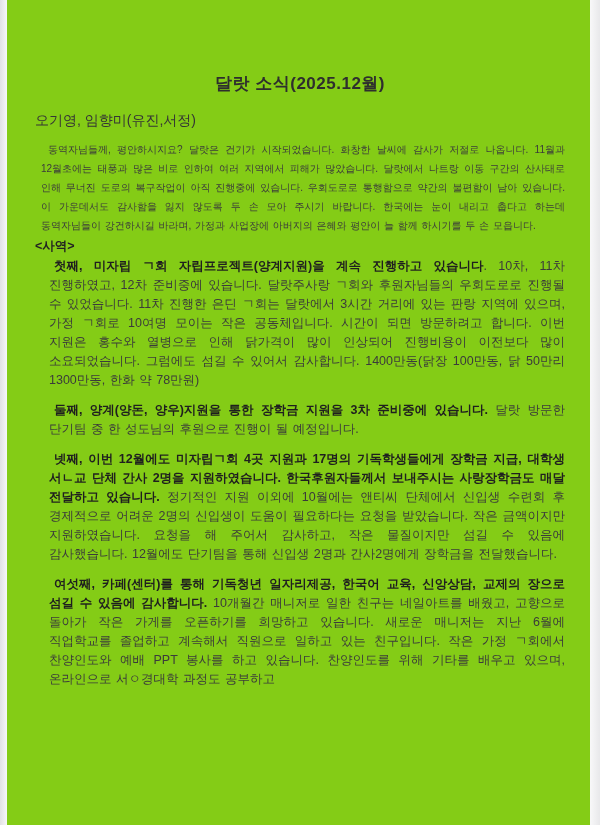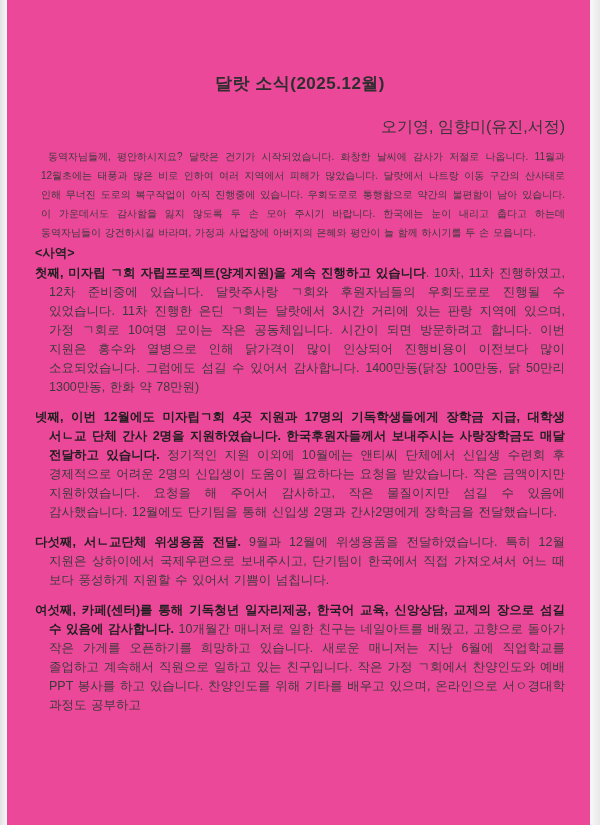--- a/index.html
+++ b/index.html
@@ -8,21 +8,21 @@
     width: 600px;
     height: 825px;
     background: #ffffff;
     overflow: hidden;
     font-family: "Liberation Sans", "DejaVu Sans", sans-serif;
   }
   .sheet {
     position: relative;
     width: 600px;
     height: 825px;
-    background: #ec4899;
+    background: #84cc16;
   }
   .edge {
     position: absolute;
     top: 0;
     height: 100%;
     z-index: 2;
   }
   .edge.left {
     left: 0;
     width: 7px;
@@ -44,24 +44,24 @@
     margin: 72px 0 0 0;
     padding: 0;
     font-size: 17px;
     font-weight: 600;
     line-height: 24px;
     text-align: center;
     color: #2e2e2e;
     letter-spacing: 0.5px;
   }
   .byline {
-    margin-top: 23px;
-    font-size: 16px;
+    margin-top: 16px;
+    font-size: 14px;
     line-height: 16px;
-    text-align: right;
+    text-align: left;
     color: #353535;
   }
   p.intro {
     margin: 12px 0 2px 6px;
     text-indent: 7px;
     font-size: 10px;
     line-height: 19px;
     text-align: justify;
     word-spacing: 1px;
     word-break: keep-all;
@@ -79,33 +79,34 @@
     text-indent: -14px;
     font-size: 12.5px;
     line-height: 19px;
     text-align: justify;
     word-spacing: 1px;
     word-break: keep-all;
   }
   .items p.item b.lead {
     font-weight: bold;
     color: #1f1f1f;
+    margin-left: 19px;
   }
 </style>
 </head>
 <body>
 
 <div class="sheet">
   <div class="edge left"></div>
   <div class="edge right"></div>
   <div class="content">
     <h1 class="title">달랏 소식(2025.12월)</h1>
     <div class="byline">오기영, 임향미(유진,서정)</div>
     <p class="intro">동역자님들께, 평안하시지요?  달랏은 건기가 시작되었습니다. 화창한 날씨에 감사가 저절로 나옵니다. 11월과 12월초에는 태풍과 많은 비로 인하여 여러 지역에서 피해가 많았습니다. 달랏에서 나트랑 이동 구간의 산사태로 인해 무너진 도로의 복구작업이 아직 진행중에 있습니다. 우회도로로 통행함으로 약간의 불편함이 남아 있습니다. 이 가운데서도 감사함을 잃지 않도록 두 손 모아 주시기 바랍니다. 한국에는 눈이 내리고 춥다고 하는데 동역자님들이 강건하시길 바라며, 가정과 사업장에 아버지의 은혜와 평안이 늘 함께 하시기를 두 손 모읍니다.</p>
     <div class="sechead">&lt;사역&gt;</div>
     <div class="items" id="items">
         <p class="item"><b class="lead">첫째, 미자립 ㄱ회 자립프로젝트(양계지원)을 계속 진행하고 있습니다</b><span>. 10차, 11차 진행하였고, 12차 준비중에 있습니다. 달랏주사랑 ㄱ회와 후원자님들의 우회도로로 진행될 수 있었습니다. 11차 진행한 은딘 ㄱ회는 달랏에서 3시간 거리에 있는 판랑 지역에 있으며, 가정 ㄱ회로 10여명 모이는 작은 공동체입니다. 시간이 되면 방문하려고 합니다. 이번 지원은 홍수와 열병으로 인해 닭가격이 많이 인상되어 진행비용이 이전보다 많이 소요되었습니다. 그럼에도 섬길 수 있어서 감사합니다. 1400만동(닭장 100만동, 닭 50만리 1300만동, 한화 약 78만원)</span></p>
+        <p class="item"><b class="lead">둘째, 양계(양돈, 양우)지원을 통한 장학금 지원을 3차 준비중에 있습니다.</b><span> 달랏 방문한 단기팀 중 한 성도님의 후원으로 진행이 될 예정입니다.</span></p>
         <p class="item"><b class="lead">넷째, 이번 12월에도 미자립ㄱ회 4곳 지원과 17명의 기독학생들에게 장학금 지급, 대학생 서ㄴ교 단체 간사 2명을 지원하였습니다.  한국후원자들께서 보내주시는 사랑장학금도 매달 전달하고 있습니다.</b><span> 정기적인 지원 이외에 10월에는 앤티씨 단체에서 신입생 수련회 후 경제적으로 어려운 2명의 신입생이 도움이 필요하다는 요청을 받았습니다. 작은 금액이지만 지원하였습니다. 요청을 해 주어서 감사하고, 작은 물질이지만 섬길 수 있음에 감사했습니다. 12월에도 단기팀을 통해 신입생 2명과 간사2명에게 장학금을 전달했습니다.</span></p>
-        <p class="item"><b class="lead">다섯째, 서ㄴ교단체 위생용품 전달.</b><span>  9월과 12월에 위생용품을 전달하였습니다. 특히 12월 지원은 상하이에서 국제우편으로 보내주시고, 단기팀이 한국에서 직접 가져오셔서 어느 때 보다 풍성하게 지원할 수 있어서 기쁨이 넘칩니다.</span></p>
         <p class="item"><b class="lead">여섯째, 카페(센터)를 통해 기독청년 일자리제공, 한국어 교육, 신앙상담, 교제의 장으로 섬길 수 있음에 감사합니다.</b><span> 10개월간 매니저로 일한 친구는 네일아트를 배웠고, 고향으로 돌아가 작은 가게를 오픈하기를 희망하고 있습니다. 새로운 매니저는 지난 6월에 직업학교를 졸업하고 계속해서 직원으로 일하고 있는 친구입니다. 작은 가정 ㄱ회에서 찬양인도와 예배 PPT 봉사를 하고 있습니다. 찬양인도를 위해 기타를 배우고 있으며, 온라인으로 서ㅇ경대학 과정도 공부하고</span></p>
       </div>
   </div>
 </div>
 
 </body></html>

